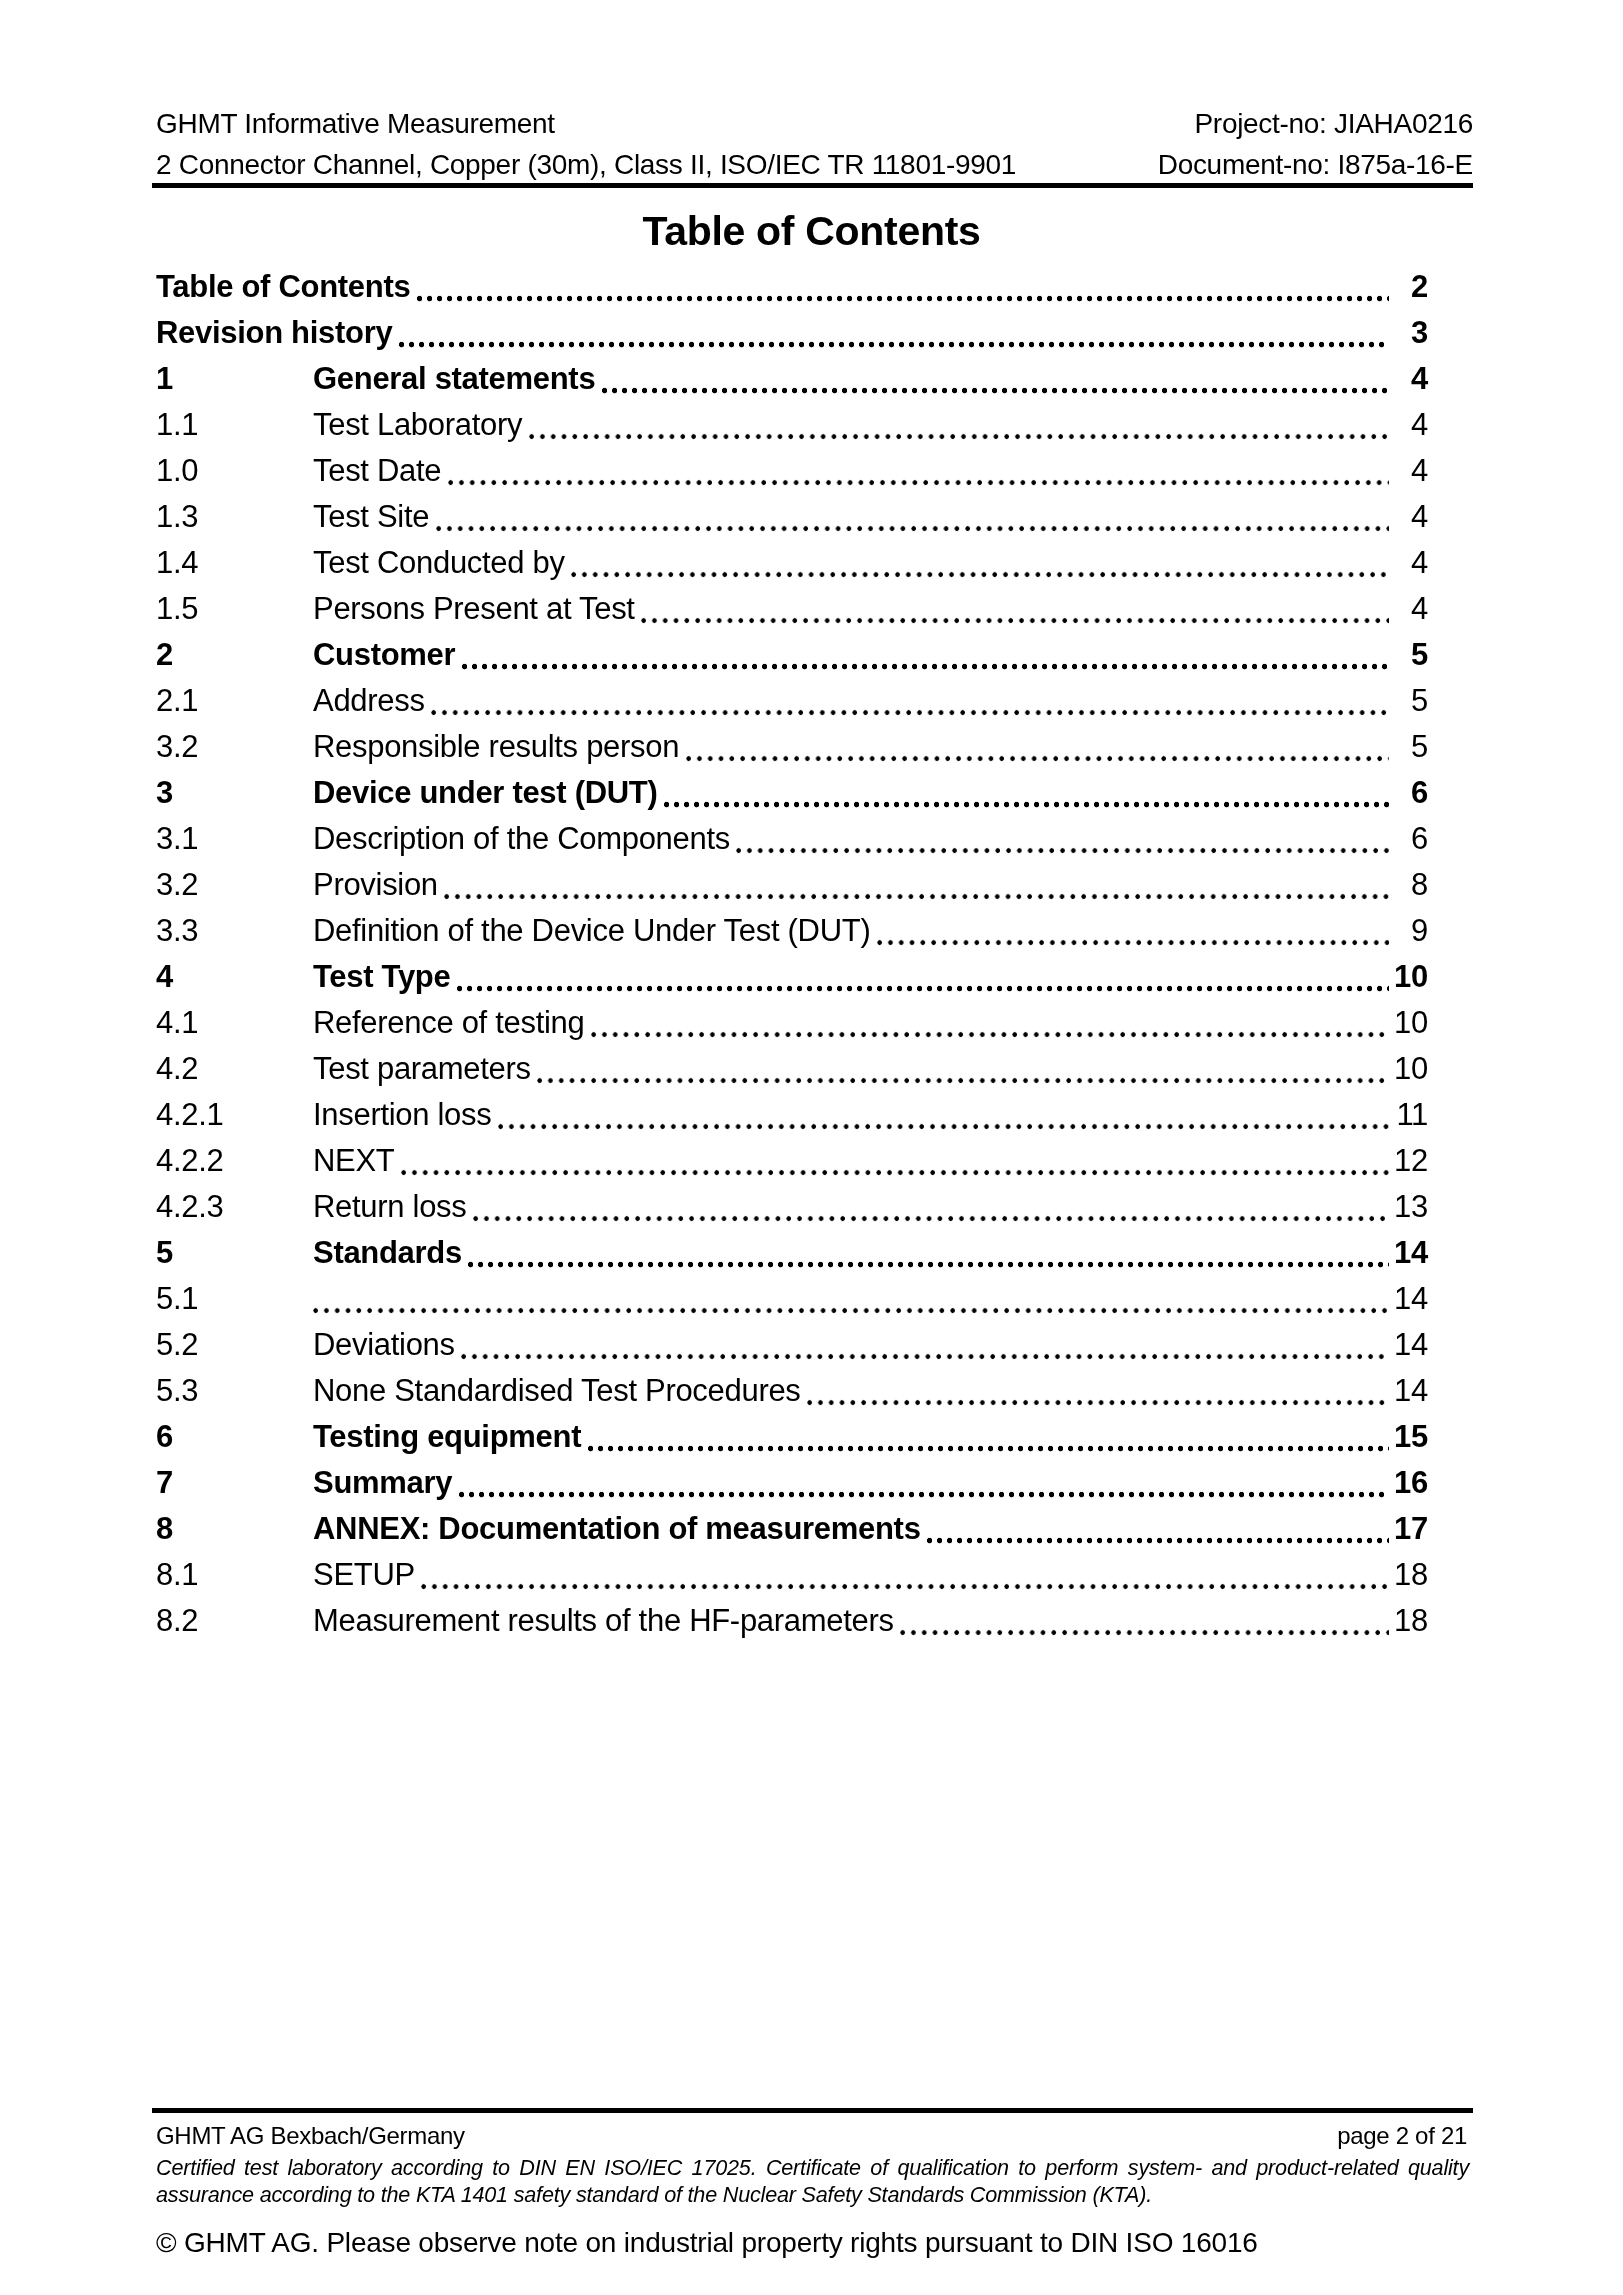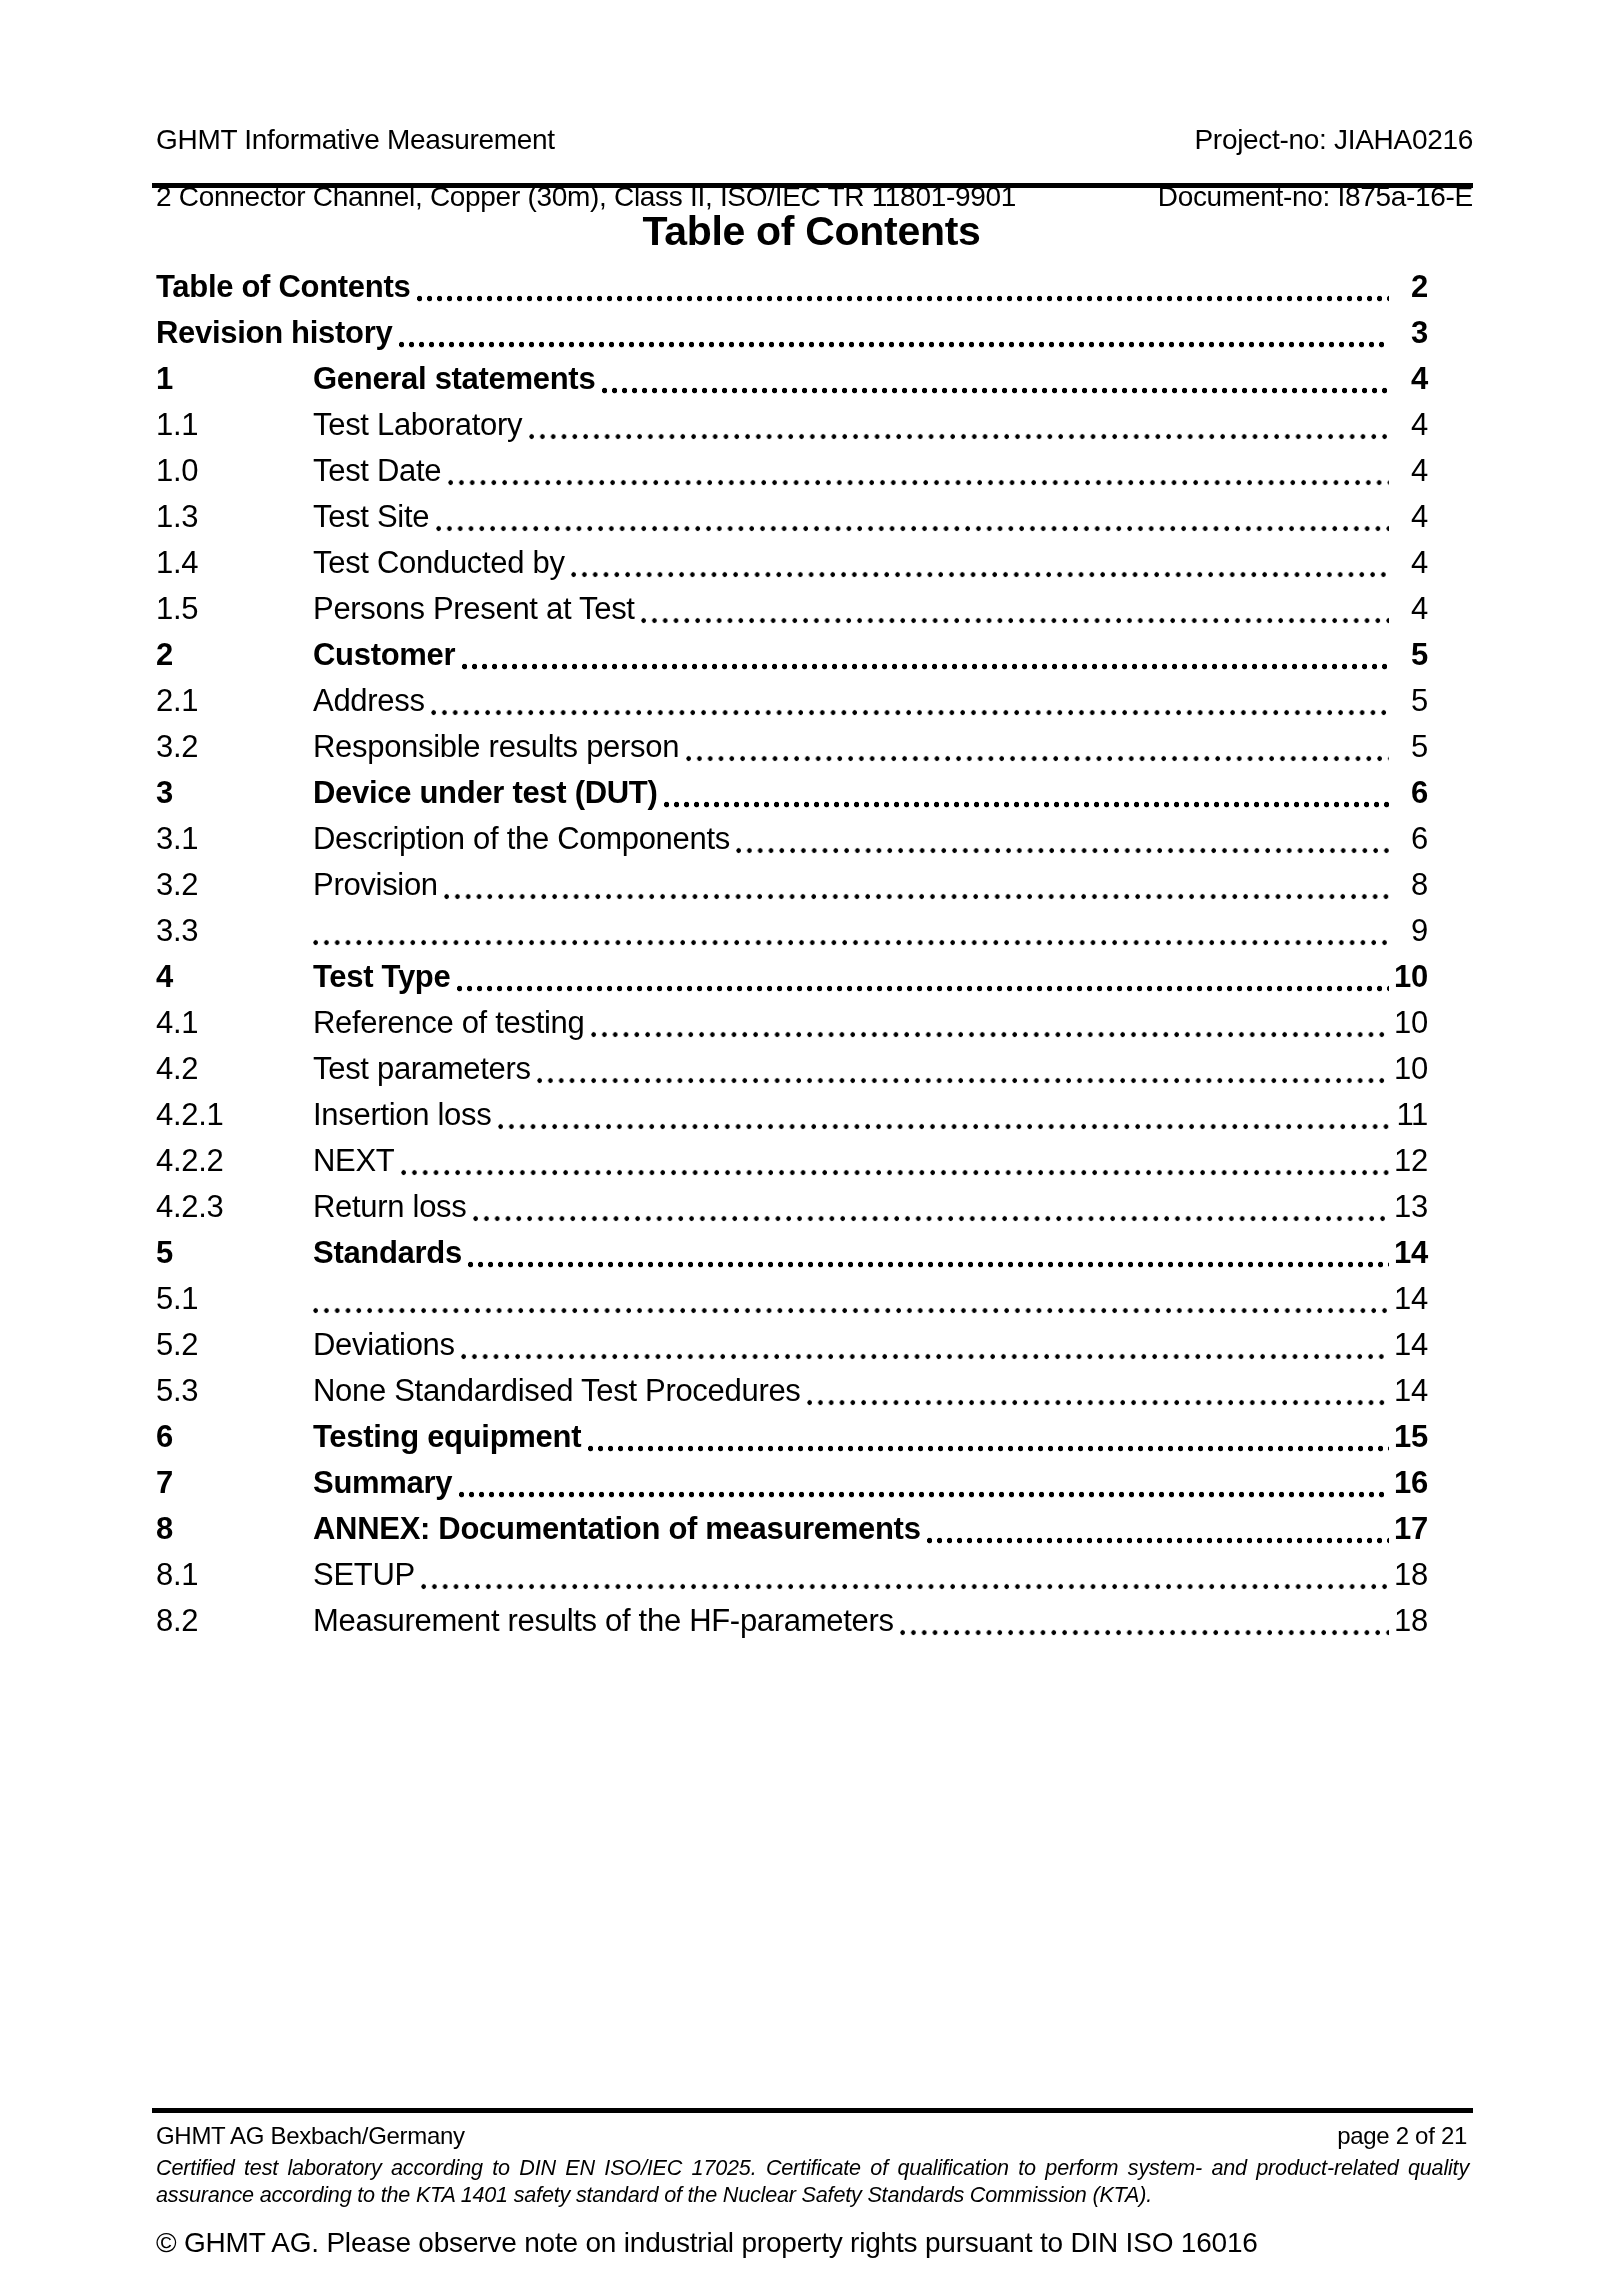--- a/index.html
+++ b/index.html
@@ -18,21 +18,21 @@
   
   .header {
     position: absolute;
     left: 156px;
     right: 150px;
     top: 103px;
     font-size: 28px;
     line-height: 41px;
     white-space: nowrap;
   }
-  .header-row { display: flex; justify-content: space-between; margin-top: 16px; }
+  .header-row { display: flex; justify-content: space-between; }
 
   .header-rule, .footer-rule {
     position: absolute;
     left: 152px;
     right: 150px;
     height: 4.6px;
     background: #000;
   }
   .header-rule { top: 183px; }
 
@@ -229,20 +229,21 @@
 
     <div class="toc-row">
       <span class="toc-num">3.2</span>
       <span class="toc-label">Provision</span>
       <span class="toc-leader"></span>
       <span class="toc-page">8</span>
     </div>
 
     <div class="toc-row">
       <span class="toc-num">3.3</span>
+      <span class="toc-label">Definition of the Device Under Test (DUT)</span>
       <span class="toc-leader"></span>
       <span class="toc-page">9</span>
     </div>
 
     <div class="toc-row bold">
       <span class="toc-num">4</span>
       <span class="toc-label">Test Type</span>
       <span class="toc-leader"></span>
       <span class="toc-page">10</span>
     </div>

